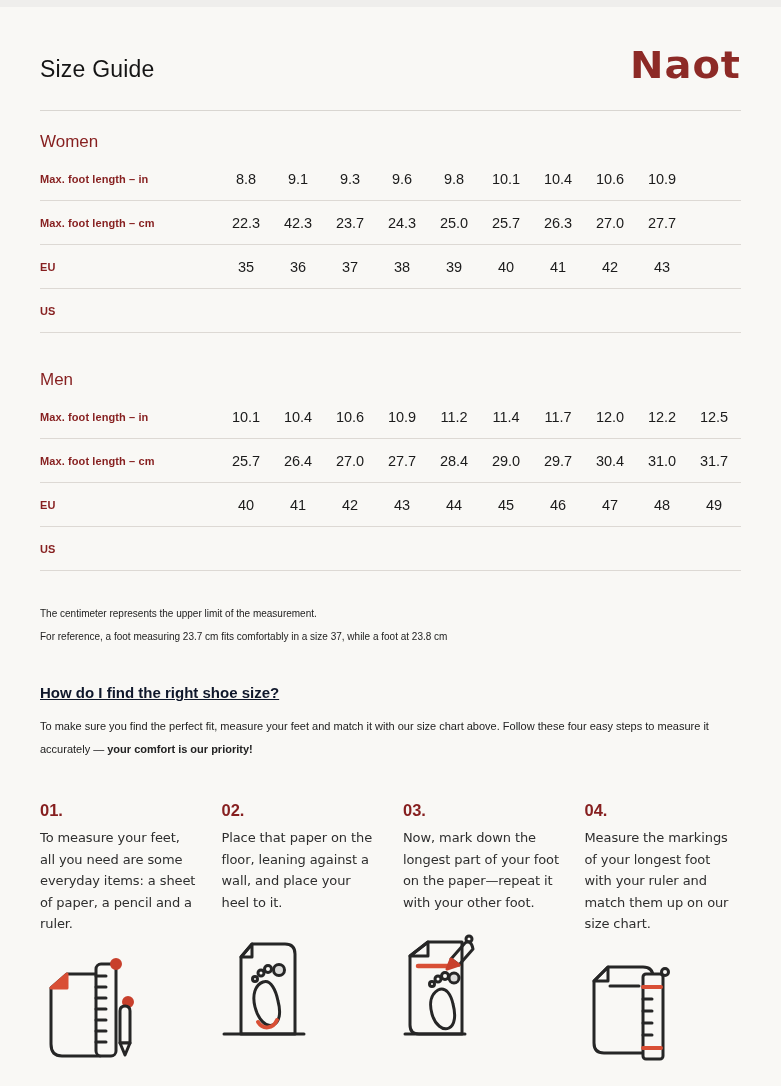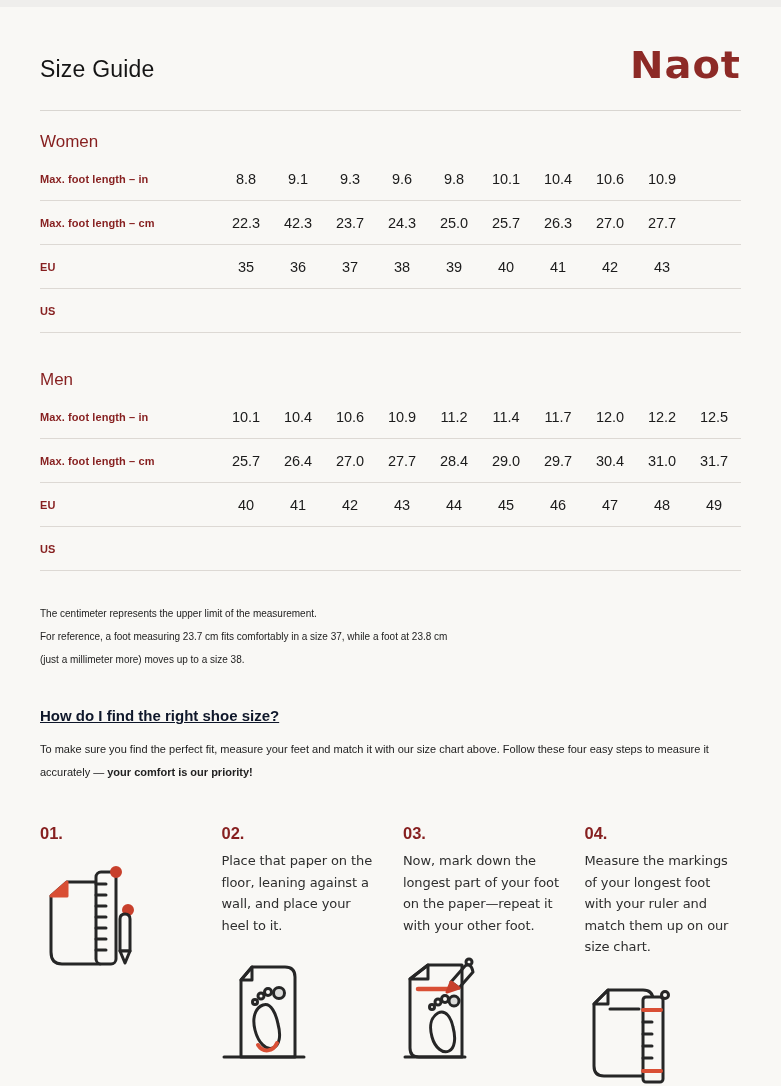--- a/index.html
+++ b/index.html
@@ -159,30 +159,30 @@
         </div>
     </div>
     <div class="trow">
       <span class="tlabel">US</span>
     </div>
   </div>
 
   <div class="notes">
     <div>The centimeter represents the upper limit of the measurement.</div>
     <div>For reference, a foot measuring 23.7 cm fits comfortably in a size 37, while a foot at 23.8 cm</div>
-    <div>(just a millimeter more) moves up to a size 38.</div>
   </div>
 
   <div class="howto-heading">How do I find the right shoe size?</div>
   <p class="howto-intro"><span>To make sure you find the perfect fit, measure your feet and match it with our size chart above. Follow these four easy steps to measure it accurately — </span><b>your comfort is our priority!</b></p>
 
   <div class="steps">
 
     <div class="step">
       <div class="step-number">01.</div>
+      <div class="step-text">To measure your feet, all you need are some everyday items: a sheet of paper, a pencil and a ruler.</div>
       <div class="step-icon">
         <svg width="98" height="106" viewBox="0 0 98 106" fill="none" stroke="#262626" stroke-width="3" stroke-linecap="round" stroke-linejoin="round">
           <path d="M27 19 L60 19 L60 101 L22 101 Q11 101 11 89 L11 33 Z" fill="none"></path>
           <path d="M27 19 L27 33 L11 33 Z" fill="#d94f35" stroke="#d94f35"></path>
           <rect x="56" y="9" width="20" height="92" rx="5" fill="#f9f8f5"></rect>
           <path d="M56 21 H66 M56 32 H66 M56 43 H66 M56 54 H66 M56 65 H66 M56 76 H66 M56 87 H66"></path>
           <circle cx="76" cy="9" r="4.5" fill="#c8402c" stroke="#c8402c"></circle>
           <circle cx="88" cy="47" r="4.5" fill="#c8402c" stroke="#c8402c"></circle>
           <path d="M80 56 Q80 51 85 51 Q90 51 90 56 L90 88 L80 88 Z" fill="#f9f8f5"></path>
           <path d="M80 88 L90 88 L85 100 Z" fill="#f9f8f5"></path>

